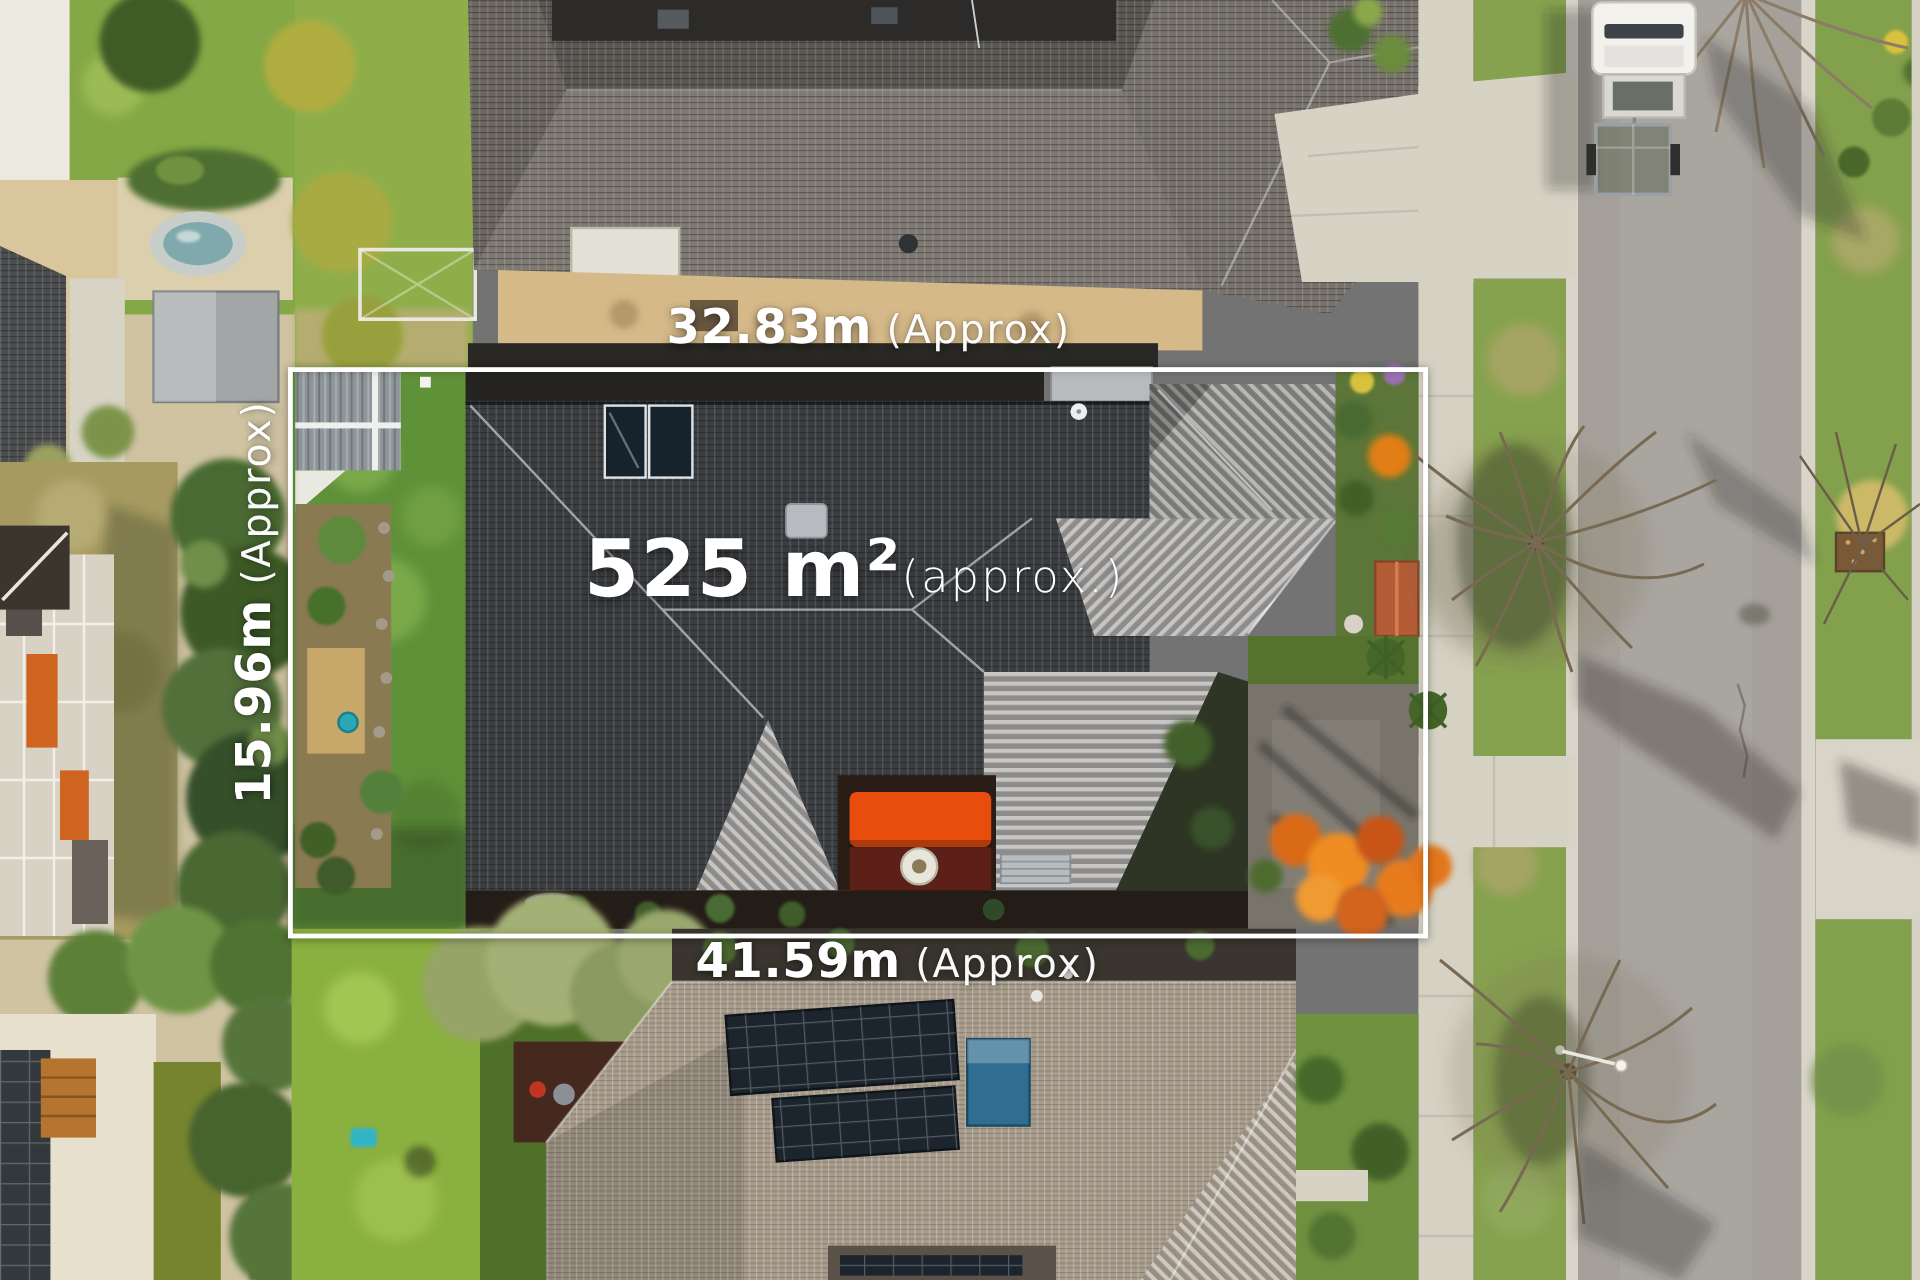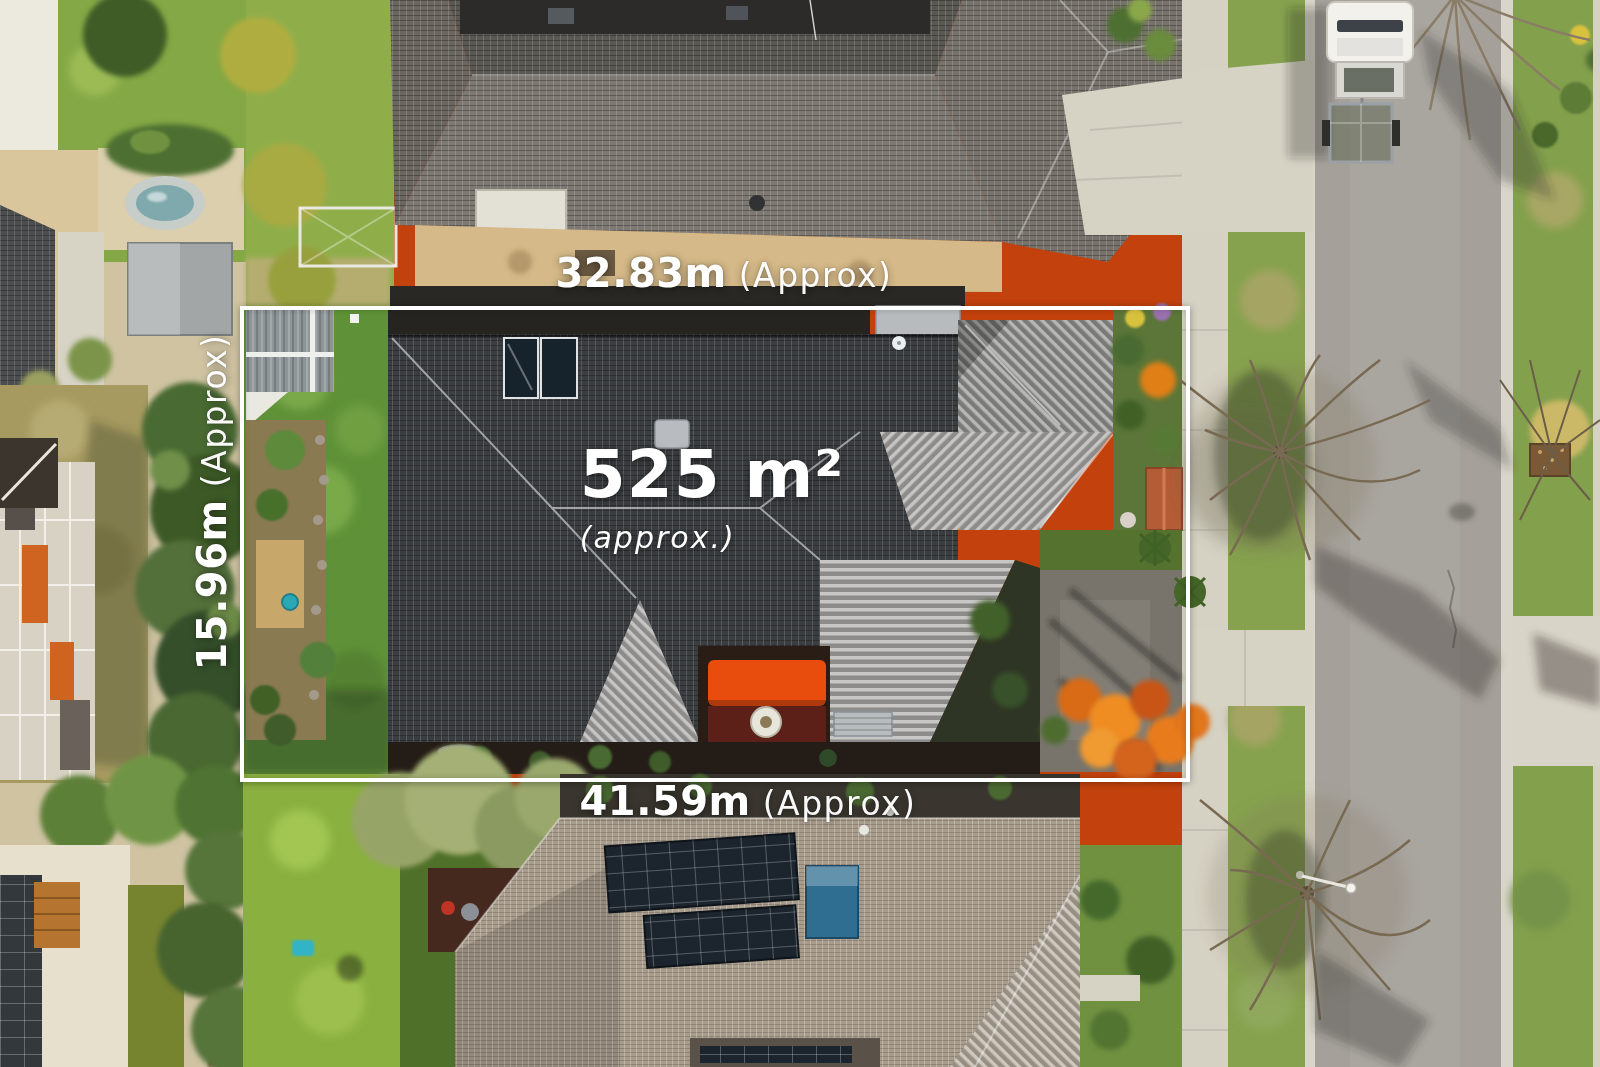--- a/index.html
+++ b/index.html
@@ -1,36 +1,36 @@
 <!DOCTYPE html>
 <html style="--annotation-text: #ffffff; --boundary-line: #ffffff; --subject-roof-dark: #3b3e41; --subject-roof-light: #a6a5a2; --neighbor-roof-top: #7e7973; --neighbor-roof-bottom: #a89c8c; --lawn: #5f9138; --road: #a5a19a; --concrete: #d6d2c4; --shade-sail: #e84d0e; --autumn-tree: #e07f16; --solar-panel: #1c252e; --pool-panel-blue: #2f6e91;"><head>
 <meta charset="utf-8">
 <style>
   html,body{margin:0;padding:0;background:#222;}
   .stage{position:relative;width:1600px;height:1067px;overflow:hidden;
-         font-family:"DejaVu Sans","Liberation Sans",sans-serif;background:#c2410c;}
+         font-family:"DejaVu Sans","Liberation Sans",sans-serif;background:#737373;}
   .stage svg{position:absolute;left:0;top:0;}
   .overlay{position:absolute;left:0;top:0;width:1600px;height:1067px;pointer-events:none;}
   .boundary{position:absolute;left:240px;top:306px;width:942px;height:468px;
             border:4px solid var(--boundary-line,#fff);
             box-shadow:0 1px 7px rgba(0,0,0,.35), inset 0 0 6px rgba(0,0,0,.18);}
   .dim{position:absolute;display:flex;align-items:baseline;gap:12px;white-space:nowrap;
        color:var(--annotation-text,#fff);
        text-shadow:0 2px 8px rgba(0,0,0,.45),0 0 2px rgba(0,0,0,.3);}
   .dv{font-weight:700;font-size:40px;letter-spacing:.5px;}
   .dq{font-weight:400;font-size:33px;letter-spacing:1.5px;opacity:.97;}
   .dim-top{left:724px;top:250px;transform:translateX(-50%);}
   .dim-bottom{left:748px;top:778px;transform:translateX(-50%);}
   .dim-left{left:212px;top:502px;transform:translate(-50%,-50%) rotate(-90deg);}
   .area{position:absolute;left:712px;top:440px;transform:translateX(-50%);
-        display:flex;flex-direction:column;align-items:flex-start;
+        display:flex;align-items:center;
         color:var(--annotation-text,#fff);
         text-shadow:0 3px 10px rgba(0,0,0,.4),0 0 3px rgba(0,0,0,.25);}
   .av{font-weight:600;font-size:66px;letter-spacing:1px;line-height:1.05;}
-  .aq{font-weight:300;font-size:30px;letter-spacing:2px;margin-top:11px;font-style:italic;}
+  .aq{font-weight:300;font-size:37px;letter-spacing:2px;margin-top:11px;}
 </style>
 </head>
 <body>
 
 <div class="stage">
 <svg width="1600" height="1067" viewBox="0 0 1600 1067">
 <defs>
   <pattern id="pTile" width="7" height="5" patternUnits="userSpaceOnUse">
     <path d="M0 .5H7" stroke="rgba(0,0,0,.28)" stroke-width="1"></path>
     <path d="M.5 0V5" stroke="rgba(255,255,255,.15)" stroke-width="1"></path>

